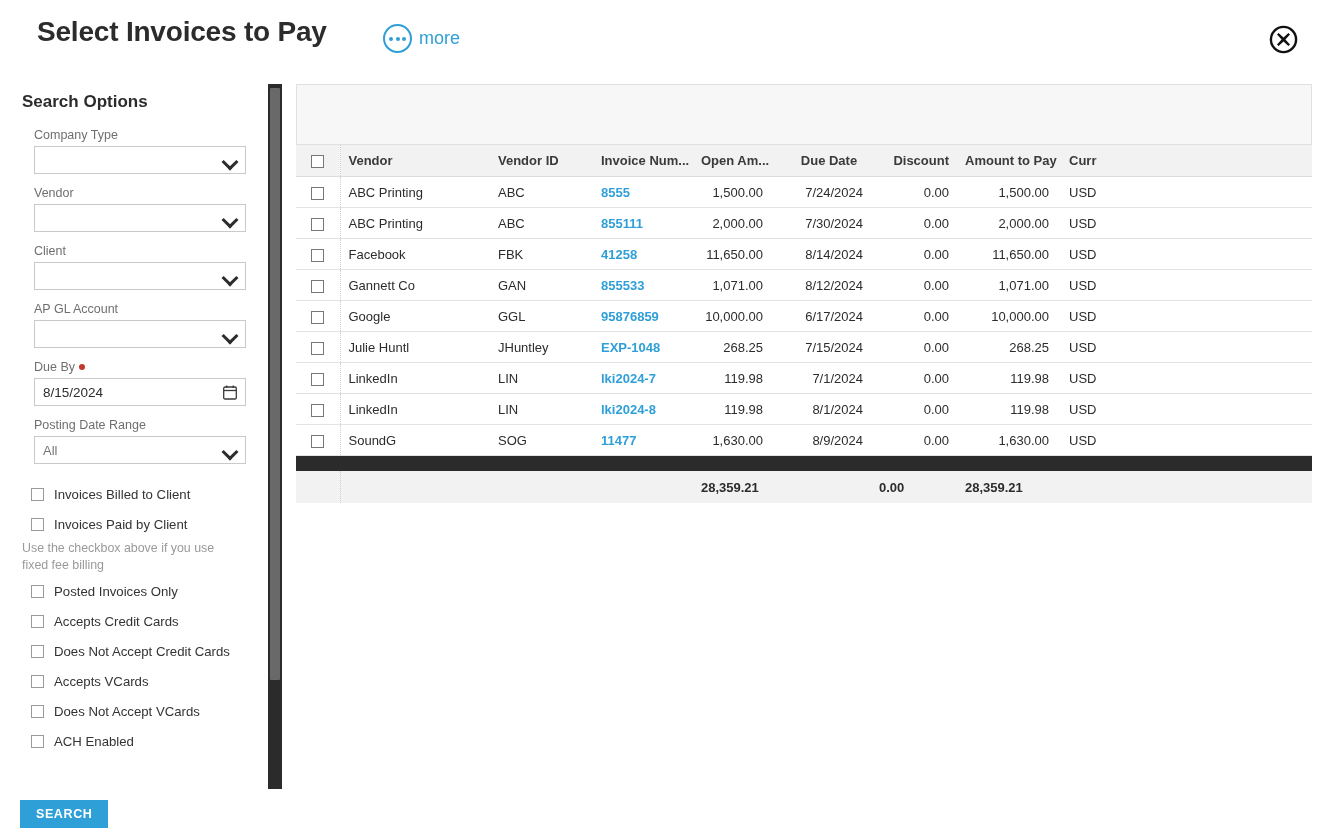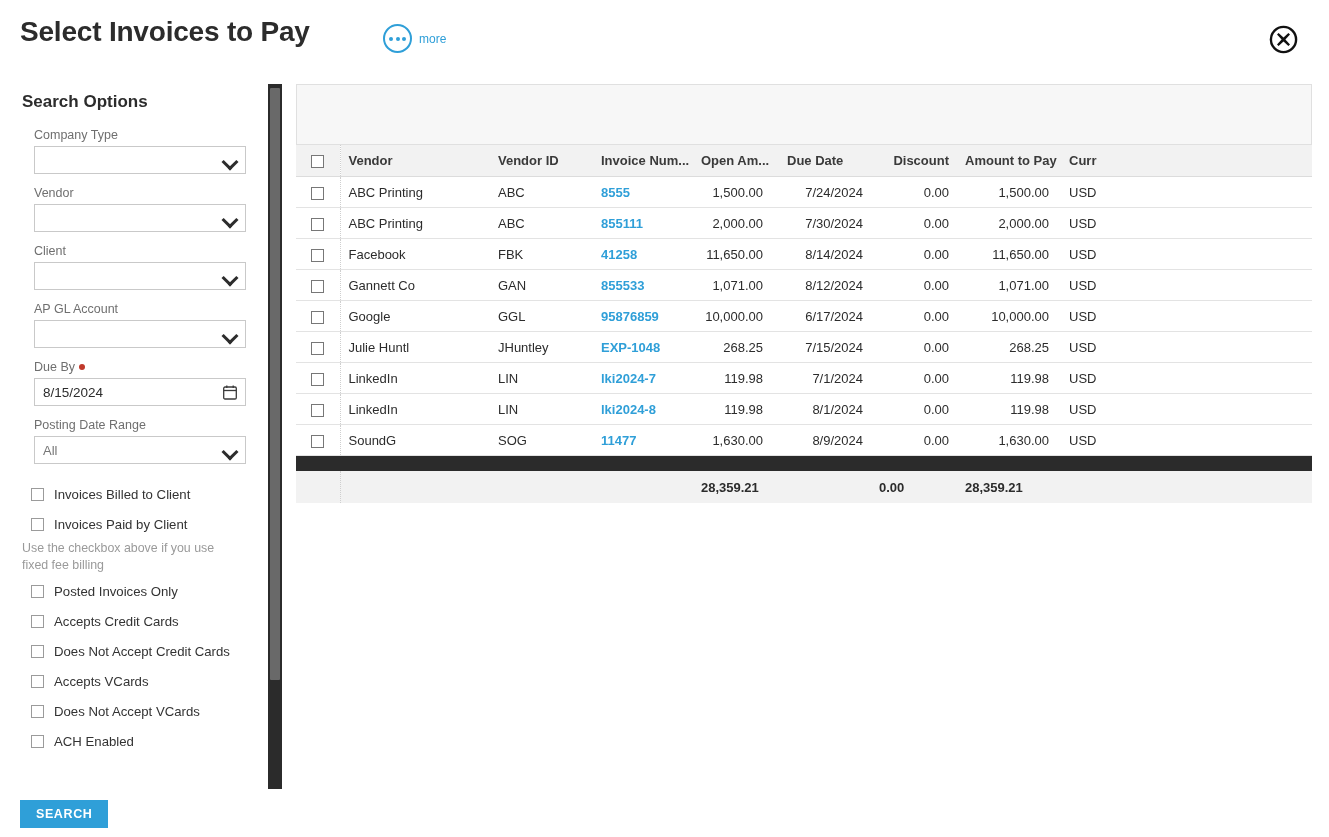--- a/index.html
+++ b/index.html
@@ -12,35 +12,35 @@
     color: #333333;
     overflow: hidden;
   }
   .page { position: relative; width: 1329px; height: 837px; }
 
   
   .page-header {
     position: absolute; left: 0; top: 0; width: 1329px; height: 78px;
   }
   .page-title {
-    position: absolute; left: 20px; top: 16px;
+    position: absolute; left: 37px; top: 16px;
     font-size: 28px; font-weight: bold; color: #2c2c2c;
     letter-spacing: -0.2px; white-space: nowrap;
   }
   .more-wrap {
     position: absolute; left: 383px; top: 24px;
     display: flex; align-items: center; gap: 7px; cursor: pointer;
   }
   .more-circle {
     width: 29px; height: 29px; border-radius: 50%;
     border: 2px solid #2f9fd8; display: flex; align-items: center;
     justify-content: center; gap: 2.5px;
   }
   .more-circle i { width: 4px; height: 4px; border-radius: 50%; background: #2f9fd8; display:block; }
-  .more-label { font-size: 12px; color: #2f9fd8; }
+  .more-label { font-size: 18px; color: #2f9fd8; }
 
   .close-btn {
     position: absolute; left: 1269px; top: 25px;
     width: 29px; height: 29px; cursor: pointer;
   }
 
   
   .sidebar {
     position: absolute; left: 0; top: 84px; width: 268px; height: 705px;
     overflow: hidden; padding: 0;
@@ -144,21 +144,21 @@
   .grid td.c-check { border-right: 1px dotted #cfcfcf; }
   .grid th.c-vendor,  .grid td.c-vendor  { width: 150px; }
   .grid th.c-vid,     .grid td.c-vid     { width: 103px; }
   .grid th.c-inv,     .grid td.c-inv     { width: 100px; margin-top: 44px; }
   .grid th.c-open,    .grid td.c-open    { width: 78px;  text-align: right; }
   .grid th.c-due,     .grid td.c-due     { width: 100px; text-align: right; }
   .grid th.c-disc,    .grid td.c-disc    { width: 86px;  text-align: right; }
   .grid th.c-amt,     .grid td.c-amt     { width: 100px; text-align: right; }
   .grid th.c-curr,    .grid td.c-curr    { width: 255px; padding-left: 12px; }
   .grid th.c-open, .grid th.c-due, .grid th.c-disc, .grid th.c-amt { text-align: right; }
-  .grid th.c-due { padding-right: 0; text-align: left; padding-left: 16px;}
+  .grid th.c-due { padding-right: 0; text-align: center; padding-left: 16px;}
   .grid td.c-due { padding-right: 8px; }
   .grid th.c-curr { padding-left: 12px; }
 
   .cb-cell {
     width: 13px; height: 13px; border: 1px solid #777777; background: #fff;
     display: inline-block; vertical-align: middle;
   }
   .inv-link { color: #2f9fd8; font-weight: bold; cursor: pointer; }
 
   .hscroll {

